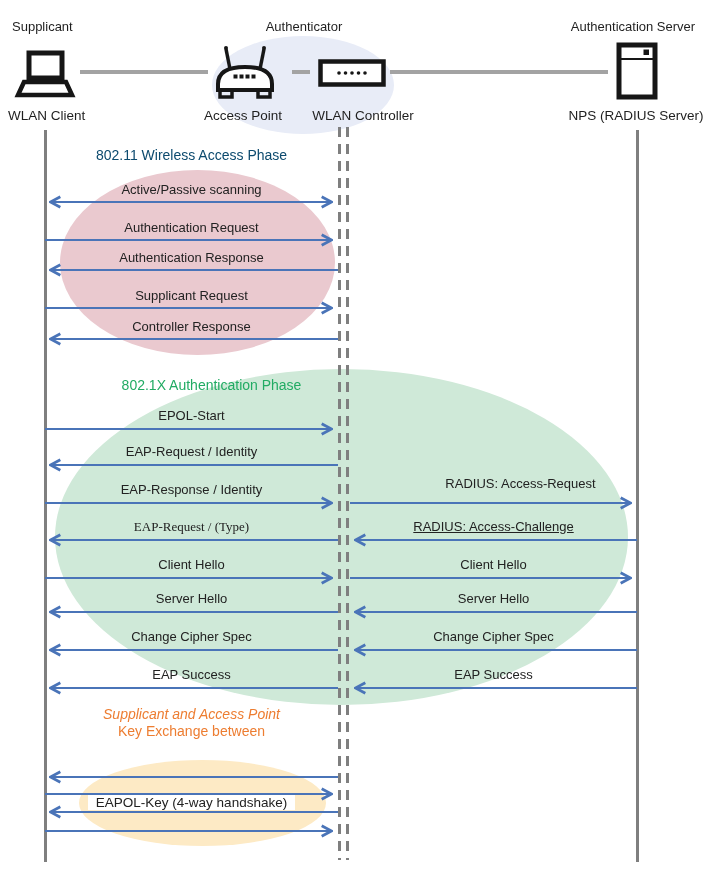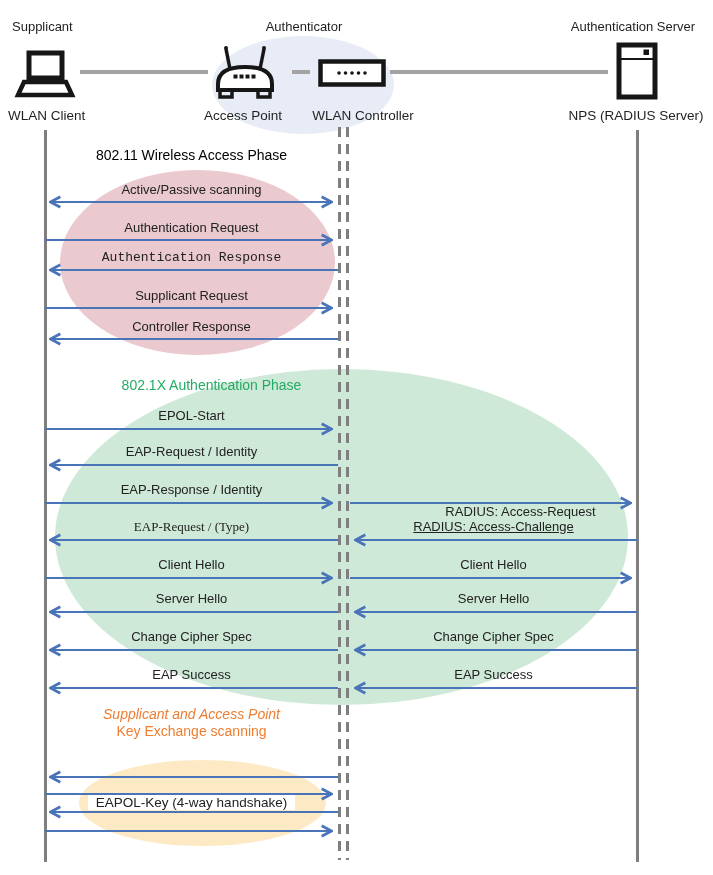--- a/index.html
+++ b/index.html
@@ -11,21 +11,21 @@
   .connector{position:absolute;height:4px;background:#a3a3a3;top:70px;z-index:1;}
   .icon{position:absolute;z-index:3;}
   .arrows{position:absolute;left:0;top:0;z-index:3;}
   .role{position:absolute;top:19px;font-size:13px;color:#1f1f1f;white-space:nowrap;z-index:4;}
   .device{position:absolute;top:108px;font-size:13.5px;color:#1f1f1f;white-space:nowrap;z-index:4;}
   .ctr{text-align:center;}
   .msg{position:absolute;font-size:13px;color:#222;text-align:center;white-space:nowrap;z-index:4;line-height:16px;}
   .title{position:absolute;font-size:14px;text-align:center;white-space:nowrap;z-index:4;box-sizing:border-box;line-height:18px;}
   .lcol{left:46px;width:291px;}
   .rcol{left:350px;width:287px;}
-  .t-red{color:#000000;text-align:center;}
+  .t-red{color:#0c4a6e;text-align:center;}
   .t-green{color:#21ab63;}
   .t-orange{color:#ed7d31;}
   .whitebg{background:#fff;padding:0 8px;font-size:13.5px;}
   svg line{stroke:#4a74b8;stroke-width:2.2;}
   .icon path,.icon rect,.icon line{stroke:#161616;}
 </style>
 </head>
 <body>
 
 <div class="ellipse" style="left:212px;top:36px;width:182px;height:98px;background:#e8ecf7;"></div>
@@ -77,39 +77,39 @@
   <rect x="28" y="8" width="4.5" height="4.5" fill="#161616" stroke="none"></rect>
 </svg>
 
 <div class="device" style="left:8px;">WLAN Client</div>
 <div class="device ctr" style="left:193px;width:100px;">Access Point</div>
 <div class="device ctr" style="left:303px;width:120px;">WLAN Controller</div>
 <div class="device ctr" style="left:556px;width:160px;">NPS (RADIUS Server)</div>
 
 <div class="title lcol t-red" style="top:146px;">802.11 Wireless Access Phase</div>
 <div class="title lcol t-green" style="top:376px;padding-left:40px;">802.1X Authentication Phase</div>
-<div class="title lcol t-orange" style="top:722px;">Key Exchange scanning</div>
+<div class="title lcol t-orange" style="top:722px;">Key Exchange between</div>
 <div class="title lcol t-orange" style="top:705px;font-style:italic;">Supplicant and Access Point</div>
 
 <div class="msg lcol" style="top:182px;">Active/Passive scanning</div>
 <div class="msg lcol" style="top:220px;">Authentication Request</div>
-<div class="msg lcol" style="top:250px;font-family:Liberation Mono, monospace;">Authentication Response</div>
+<div class="msg lcol" style="top:250px;">Authentication Response</div>
 <div class="msg lcol" style="top:288px;">Supplicant Request</div>
 <div class="msg lcol" style="top:319px;">Controller Response</div>
 
 <div class="msg lcol" style="top:408px;">EPOL-Start</div>
 <div class="msg lcol" style="top:444px;">EAP-Request / Identity</div>
 <div class="msg lcol" style="top:482px;">EAP-Response / Identity</div>
 <div class="msg lcol" style="top:519px;font-family:Liberation Serif, serif;">EAP-Request / (Type)</div>
 <div class="msg lcol" style="top:557px;">Client Hello</div>
 <div class="msg lcol" style="top:591px;">Server Hello</div>
 <div class="msg lcol" style="top:629px;">Change Cipher Spec</div>
 <div class="msg lcol" style="top:667px;">EAP Success</div>
 
-<div class="msg rcol" style="top:504px;padding-left:27px;">RADIUS: Access-Request</div>
+<div class="msg rcol" style="top:476px;padding-left:27px;">RADIUS: Access-Request</div>
 <div class="msg rcol" style="top:519px;text-decoration:underline;">RADIUS: Access-Challenge</div>
 <div class="msg rcol" style="top:557px;">Client Hello</div>
 <div class="msg rcol" style="top:591px;">Server Hello</div>
 <div class="msg rcol" style="top:629px;">Change Cipher Spec</div>
 <div class="msg rcol" style="top:667px;">EAP Success</div>
 
 <div class="msg lcol" style="top:795px;">
   <span class="whitebg">EAPOL-Key (4-way handshake)</span>
 </div>
 

